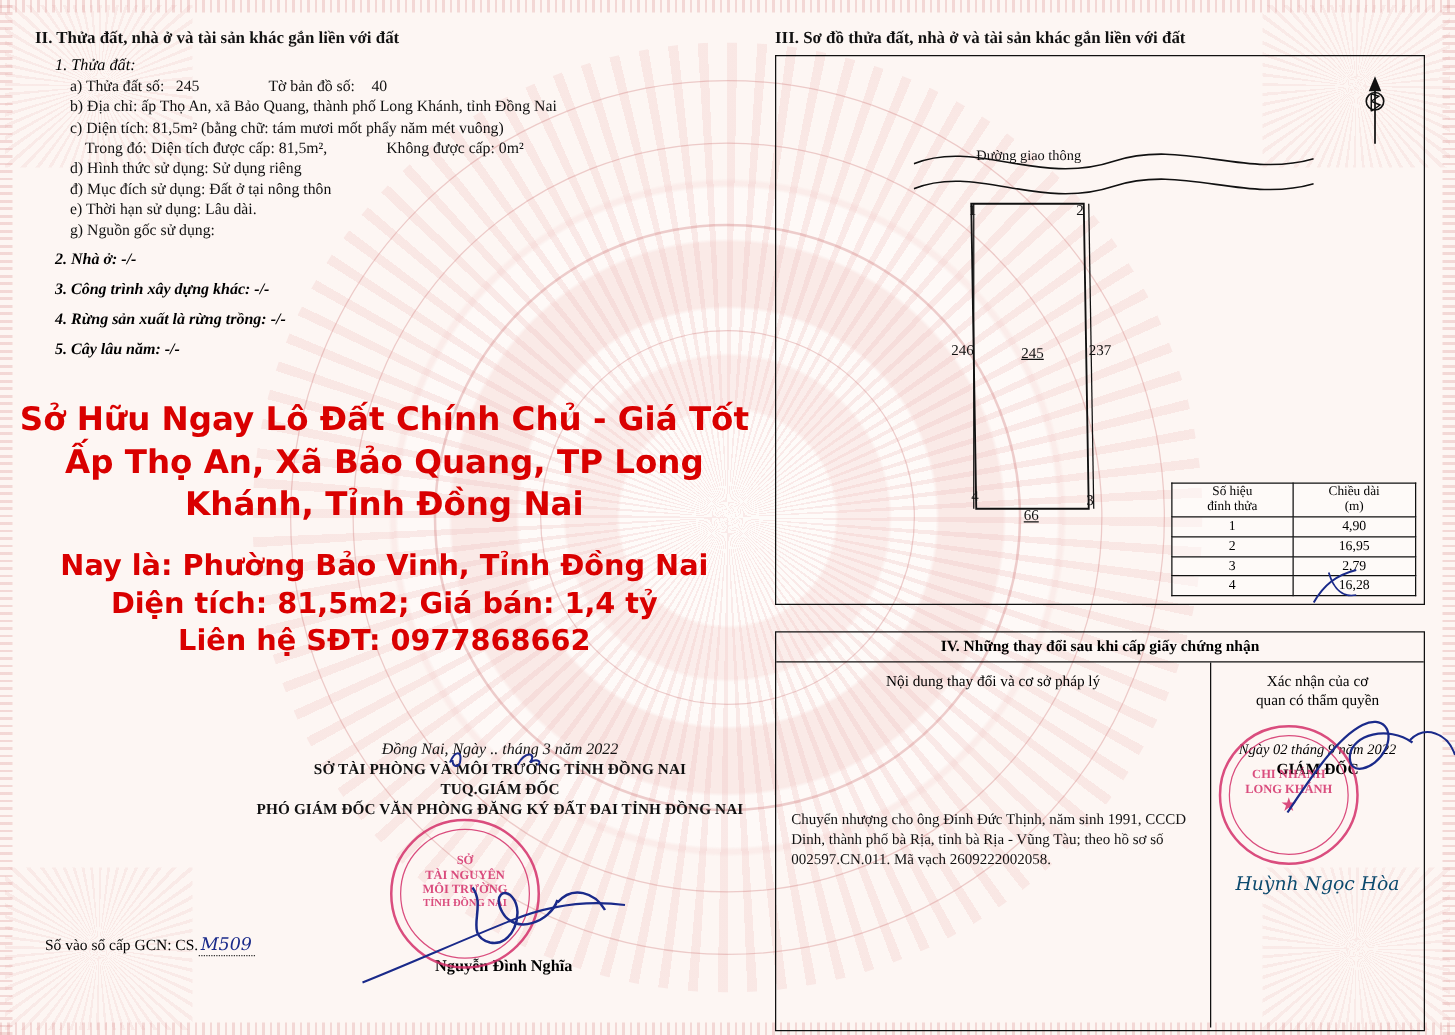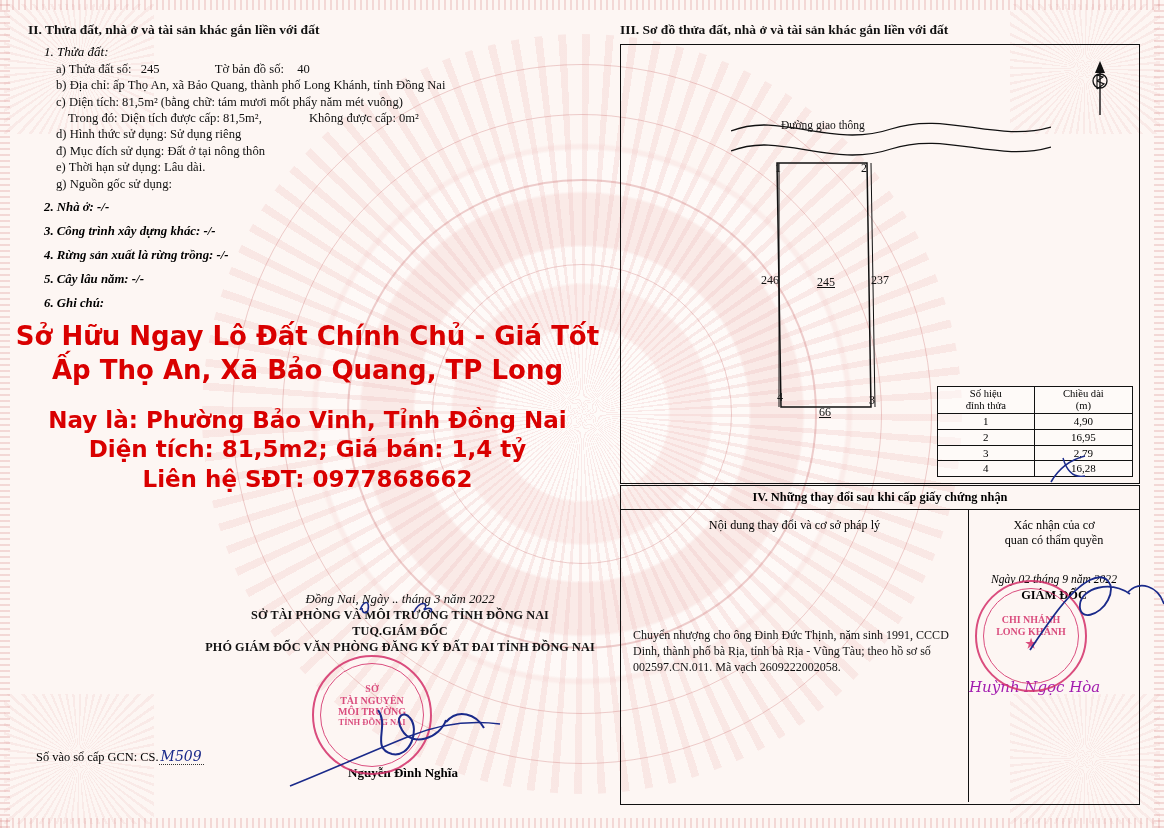--- a/index.html
+++ b/index.html
@@ -165,21 +165,21 @@
     border: 1px solid #111;
     height: 440px;
     position: relative;
     background: transparent;
     margin-top: 4px;
   }
   .map-inner { position: absolute; inset: 0; }
 
   .changes-box {
     border: 1px solid #111;
-    margin-top: 1px;
+    margin-top: 21px;
     height: 320px;
     position: relative;
   }
   .cb-title {
     text-align: center;
     font-weight: bold;
     font-size: 12.4px;
     padding: 4px 0 4px;
     border-bottom: 1px solid #111;
   }
@@ -208,23 +208,23 @@
   }
   .cb-giamdoc {
     text-align: center;
     font-weight: bold;
     font-size: 12.4px;
     margin-top: 2px;
   }
   .hand-sign {
     font-family: "DejaVu Serif", serif;
     font-style: italic;
-    color: #a21caf;
+    color: #0c4a6e;
     font-size: 15px;
-    text-align: left;
+    text-align: center;
     position: absolute;
     left: 0; right: 0;
     top: 168px;
   }
 
   
   .len-table {
     position: absolute;
     right: 6px;
     bottom: 6px;
@@ -337,26 +337,26 @@
 
     <div class="gap"></div>
     <div class="line-italic-head">2. Nhà ở: -/-</div>
     <div class="gap"></div>
     <div class="line-italic-head">3. Công trình xây dựng khác:  -/-</div>
     <div class="gap"></div>
     <div class="line-italic-head">4. Rừng sản xuất là rừng trồng:  -/-</div>
     <div class="gap"></div>
     <div class="line-italic-head">5. Cây lâu năm:  -/-</div>
     <div class="gap"></div>
-    <div class="line-italic-head">6. Ghi chú:</div>
   </div>
 
   <div class="ad">
     <div class="l1">Sở Hữu Ngay Lô Đất Chính Chủ - Giá Tốt</div>
     <div class="l2">Ấp Thọ An, Xã Bảo Quang, TP Long</div>
+    <div class="l2">Khánh, Tỉnh Đồng Nai</div>
     <div class="l3">Nay là: Phường Bảo Vinh, Tỉnh Đồng Nai</div>
     <div class="l4">Diện tích: 81,5m2; Giá bán: 1,4 tỷ</div>
     <div class="l5">Liên hệ SĐT: 0977868662</div>
   </div>
 
   <div class="sign-block">
     <div class="date">Đồng Nai, Ngày  ..  tháng  3  năm 2022</div>
     <div class="l">SỞ TÀI PHÒNG VÀ MÔI TRƯỜNG TỈNH ĐỒNG NAI</div>
     <div class="l">TUQ.GIÁM ĐỐC</div>
     <div class="l">PHÓ GIÁM ĐỐC VĂN PHÒNG ĐĂNG KÝ ĐẤT ĐAI TỈNH ĐỒNG NAI</div>

